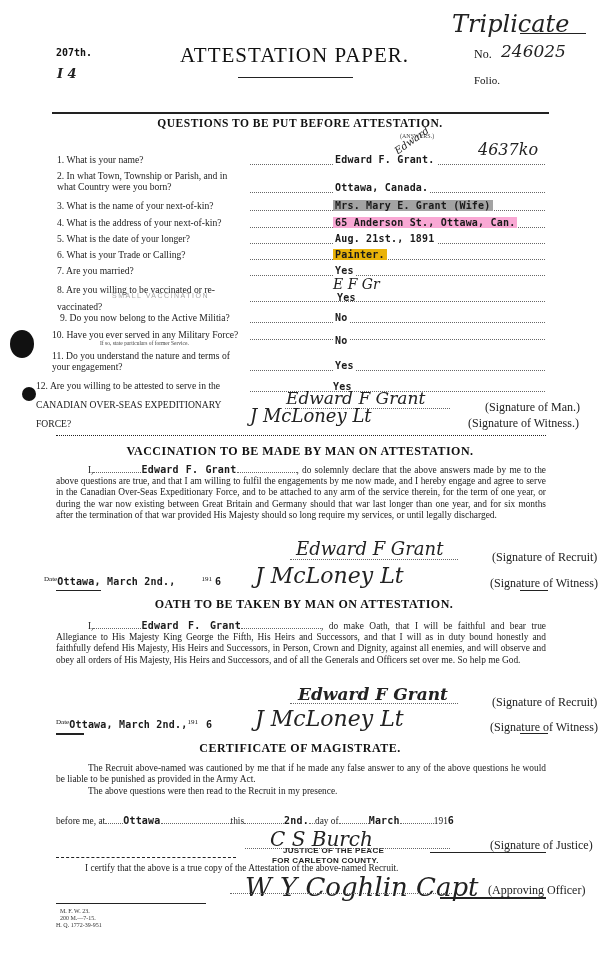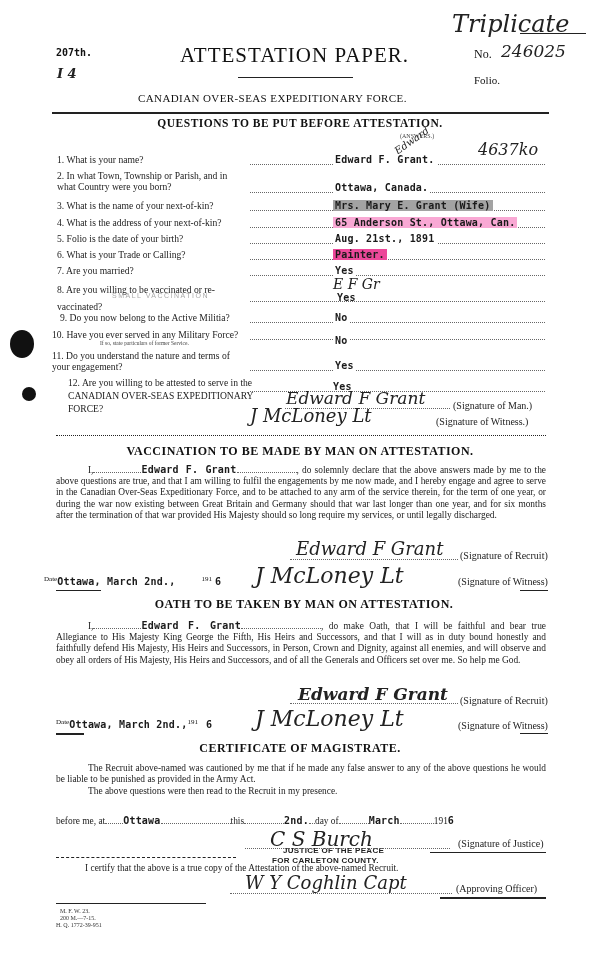--- a/index.html
+++ b/index.html
@@ -13,37 +13,36 @@
     .abs { position: absolute; white-space: nowrap; }
     .typed { font-family: "DejaVu Sans Mono", "Liberation Mono", monospace; font-weight: bold; font-size: 10px; color: #1a1a1a; letter-spacing: 0.2px; }
     .hand { font-family: "DejaVu Serif", serif; font-style: italic; color: #222; }
     .small { font-size: 9.5px; }
     .q { font-size: 9.6px; color: #222; }
     .dots { border-bottom: 1px dotted #666; }
     .rule { position: absolute; height: 0; border-top: 1px solid #222; }
     .rule2 { position: absolute; height: 0; border-top: 2px solid #222; }
     .heading { font-weight: bold; font-size: 12px; letter-spacing: 0.5px; text-align: center; }
     .para { position: absolute; font-size: 9.4px; line-height: 11.2px; color: #222; text-align: justify; }
-    .sig-label { font-size: 10px; color: #222; }
+    .sig-label { font-size: 12px; color: #222; margin-left: 32px; }
     .hole { position: absolute; background: #111; border-radius: 50%; }
     .stamp { font-family: "Liberation Sans", sans-serif; font-weight: bold; font-size: 8px; color: #222; letter-spacing: 0.3px; }
   </style>
 </head>
 <body>
 
 <div class="page">
 
   <div class="hole" style="left:10px;top:330px;width:24px;height:28px;"></div>
   <div class="hole" style="left:22px;top:387px;width:14px;height:14px;"></div>
 
   <div class="abs small" style="left:56px;top:47px;font-family:'DejaVu Sans Mono',monospace;font-weight:bold;font-size:10px;">207th.</div>
   <div class="abs hand" style="left:57px;top:66px;font-size:13px;font-weight:bold;">I 4</div>
   <div class="abs" style="left:180px;top:43px;font-size:21px;letter-spacing:1px;">ATTESTATION PAPER.</div>
   <div class="rule" style="left:238px;top:77px;width:115px;"></div>
-  <div class="abs" style="left:138px;top:92px;font-size:11px;letter-spacing:0.4px;">CANADIAN OVER-SEAS EXPEDITIONARY FORCE.</div>
   <div class="abs hand" style="left:452px;top:10px;font-size:24px;">Triplicate</div>
   <div class="rule" style="left:520px;top:33px;width:66px;"></div>
   <div class="abs" style="left:474px;top:47px;font-size:12px;">No.</div>
   <div class="abs hand" style="left:501px;top:41px;font-size:17px;">246025</div>
   <div class="abs" style="left:474px;top:74px;font-size:11px;">Folio.</div>
   <div class="rule2" style="left:52px;top:112px;width:497px;"></div>
 
   <div class="abs heading" style="left:0;width:600px;top:117px;font-size:11.5px;">QUESTIONS TO BE PUT BEFORE ATTESTATION.</div>
   <div class="abs" style="left:400px;top:133px;font-size:6px;color:#444;">(ANSWERS.)</div>
   <div class="abs hand" style="left:392px;top:135px;font-size:10px;transform:rotate(-35deg);">Edward</div>
@@ -72,31 +71,31 @@
 
   <div class="abs q" style="left:57px;top:217px;">
     <span>4.</span>
     <span>What is the address of your next-of-kin?</span>
   </div>
   <div class="abs dots" style="left:250px;top:227px;width:295px;"></div>
   <div class="abs typed" style="left:333px;top:217px;background:#f9a8d4;padding:0 2px;">65 Anderson St., Ottawa, Can.</div>
 
   <div class="abs q" style="left:57px;top:233px;">
     <span>5.</span>
-    <span>Folio is the date of your birth?</span>
+    <span>What is the date of your longer?</span>
   </div>
   <div class="abs dots" style="left:250px;top:243px;width:295px;"></div>
   <div class="abs typed" style="left:333px;top:233px;background:#fff;padding:0 2px;">Aug. 21st., 1891</div>
 
   <div class="abs q" style="left:57px;top:249px;">
     <span>6.</span>
     <span>What is your Trade or Calling?</span>
   </div>
   <div class="abs dots" style="left:250px;top:259px;width:295px;"></div>
-  <div class="abs typed" style="left:333px;top:249px;background:#ec4899;padding:0 2px;">Painter.</div>
+  <div class="abs typed" style="left:333px;top:249px;background:#eab308;padding:0 2px;">Painter.</div>
 
   <div class="abs q" style="left:57px;top:265px;">
     <span>7.</span>
     <span>Are you married?</span>
   </div>
   <div class="abs dots" style="left:250px;top:275px;width:295px;"></div>
   <div class="abs typed" style="left:333px;top:265px;background:#fff;padding:0 2px;">Yes</div>
 
   <div class="abs q" style="left:57px;top:281px;width:190px;white-space:normal;line-height:17px;">
     <span>8.</span>
@@ -122,21 +121,21 @@
   <div class="abs dots" style="left:250px;top:339px;width:295px;"></div>
   <div class="abs typed" style="left:333px;top:335px;background:#fff;padding:0 2px;">No</div>
 
   <div class="abs q" style="left:52px;top:350px;width:195px;white-space:normal;line-height:11px;">
     <span>11.</span>
     <span>Do you understand the nature and terms of your engagement?</span>
   </div>
   <div class="abs dots" style="left:250px;top:370px;width:295px;"></div>
   <div class="abs typed" style="left:333px;top:360px;background:#fff;padding:0 2px;">Yes</div>
 
-  <div class="abs q" style="left:68px;top:376px;width:195px;white-space:normal;line-height:13px;">
+  <div class="abs q" style="left:36px;top:376px;width:195px;white-space:normal;line-height:19px;">
     <span>12.</span>
     <span>Are you willing to be attested to serve in the CANADIAN OVER-SEAS EXPEDITIONARY FORCE?</span>
   </div>
   <div class="abs dots" style="left:250px;top:391px;width:295px;"></div>
   <div class="abs typed" style="left:333px;top:381px;">Yes</div>
 
   <div class="abs hand" style="left:286px;top:388px;font-size:17px;">Edward F Grant</div>
   <div class="abs dots" style="left:285px;top:408px;width:165px;"></div>
   <div class="abs sig-label" style="left:453px;top:400px;">(Signature of Man.)</div>
   <div class="abs hand" style="left:250px;top:405px;font-size:18px;">J McLoney Lt</div>
@@ -185,21 +184,21 @@
 
   <div class="abs hand" style="left:270px;top:827px;font-size:20px;">C S Burch</div>
   <div class="abs stamp" style="left:283px;top:846px;">JUSTICE OF THE PEACE</div>
   <div class="abs stamp" style="left:272px;top:856px;">FOR CARLETON COUNTY.</div>
   <div class="abs dots" style="left:245px;top:848px;width:205px;"></div>
   <div class="abs sig-label" style="left:458px;top:838px;">(Signature of Justice)</div>
   <div class="rule" style="left:56px;top:857px;width:180px;border-top-style:dashed;"></div>
   <div class="rule" style="left:430px;top:852px;width:116px;"></div>
 
   <div class="abs" style="left:85px;top:863px;font-size:9.4px;color:#222;">I certify that the above is a true copy of the Attestation of the above-named Recruit.</div>
-  <div class="abs hand" style="left:245px;top:872px;font-size:18px;">W Y Coghlin Capt</div>
+  <div class="abs hand" style="left:245px;top:872px;font-size:26px;">W Y Coghlin Capt</div>
   <div class="abs dots" style="left:230px;top:893px;width:222px;"></div>
   <div class="abs sig-label" style="left:456px;top:883px;">(Approving Officer)</div>
   <div class="rule" style="left:56px;top:903px;width:150px;"></div>
   <div class="rule2" style="left:440px;top:897px;width:106px;"></div>
 
   <div class="abs" style="left:60px;top:908px;font-size:6px;color:#333;">M. F. W. 23.</div>
   <div class="abs" style="left:60px;top:915px;font-size:6px;color:#333;">200 M.—7-15.</div>
   <div class="abs" style="left:56px;top:922px;font-size:6px;color:#333;">H. Q. 1772-39-951</div>
 </div>
 

